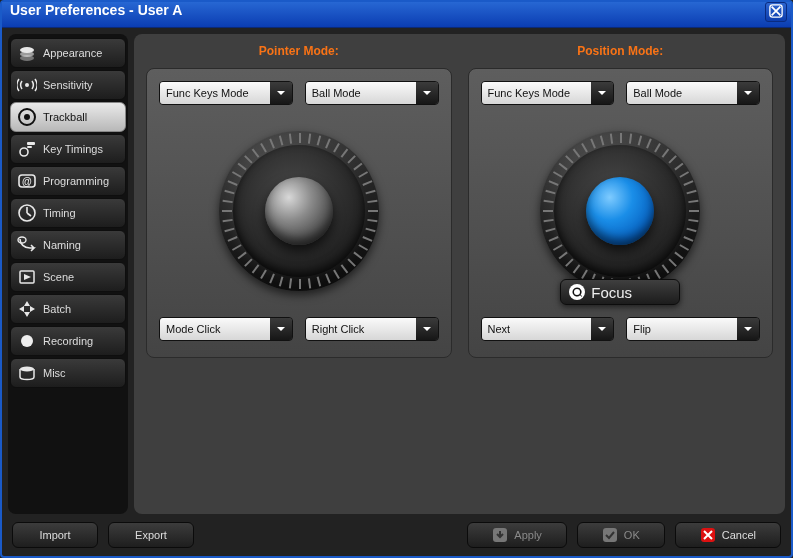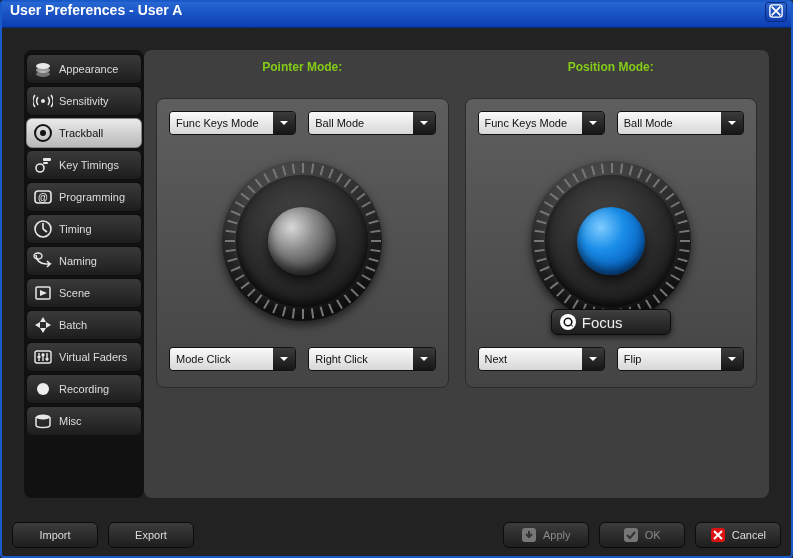--- a/index.html
+++ b/index.html
@@ -30,22 +30,22 @@
     border: 1px solid #0a2b80;
     border-radius: 3px;
     display: flex; align-items: center; justify-content: center;
     color: #fff; cursor: pointer;
   }
   .close-btn svg { width: 14px; height: 14px; }
 
   .body {
     flex: 1;
     display: flex;
-    padding: 22px;
-    gap: 0;
+    padding: 6px;
+    gap: 6px;
     background: #222;
     min-height: 0;
   }
 
   
   .sidebar {
     width: 120px;
     background: #111;
     border-radius: 8px;
     padding: 4px 2px;
@@ -84,23 +84,23 @@
     padding: 10px 12px;
     display: flex;
     gap: 16px;
   }
   .pane {
     flex: 1;
     display: flex; flex-direction: column;
     align-items: center;
   }
   .pane-title {
-    color: #84cc16;
+    color: #f97316;
     font-size: 12px; font-weight: bold;
-    margin-bottom: 24px;
+    margin-bottom: 10px;
   }
   .panel {
     width: 100%;
     background: linear-gradient(#5e5e5e, #444);
     border: 1px solid #2b2b2b;
     border-radius: 8px;
     padding: 12px 12px 16px;
     display: flex; flex-direction: column;
     gap: 16px;
   }
@@ -205,21 +205,21 @@
     padding: 0 10px 6px;
   }
   .footer .spacer { flex: 1; }
   .btn {
     height: 26px;
     background: linear-gradient(#3c3c3c, #1e1e1e);
     border: 1px solid #0b0b0b;
     border-radius: 6px;
     color: #ddd;
     font-size: 11px;
-    padding: 0 14px;
+    padding: 0 24px;
     display: inline-flex; align-items: center; justify-content: center;
     gap: 6px;
     cursor: pointer;
     min-width: 86px;
   }
   .btn.disabled { color: #8a8a8a; cursor: default; }
   .btn .bicon { width: 16px; height: 16px; display: flex; align-items: center; justify-content: center; }
 
   
   .icon svg, .bicon svg { fill: #e8e8e8; }
@@ -320,32 +320,20 @@
         </span>
         <span>Scene</span>
       </div>
       <div class="sidebar-item">
         <span class="icon">
           <svg viewBox="0 0 20 20">
               <path d="M10 2l3 5h-6zM2 10l5 3v-6zM18 10l-5-3v6zM10 18l-3-5h6z" fill="#e8e8e8"></path>
             </svg>
         </span>
         <span>Batch</span>
-      </div>
-      <div class="sidebar-item">
-        <span class="icon">
-          <svg viewBox="0 0 20 20">
-              <rect x="2" y="4" width="16" height="12" rx="2" fill="none" stroke="#e8e8e8" stroke-width="1.4"></rect>
-              <path stroke="#e8e8e8" stroke-width="1.4" d="M6 6v8M10 6v8M14 6v8"></path>
-              <rect x="4.5" y="9" width="3" height="2" fill="#e8e8e8"></rect>
-              <rect x="8.5" y="7" width="3" height="2" fill="#e8e8e8"></rect>
-              <rect x="12.5" y="11" width="3" height="2" fill="#e8e8e8"></rect>
-            </svg>
-        </span>
-        <span>Virtual Faders</span>
       </div>
       <div class="sidebar-item">
         <span class="icon">
           <svg viewBox="0 0 20 20">
               <circle cx="10" cy="10" r="6" fill="#eee"></circle>
             </svg>
         </span>
         <span>Recording</span>
       </div>
       <div class="sidebar-item">

